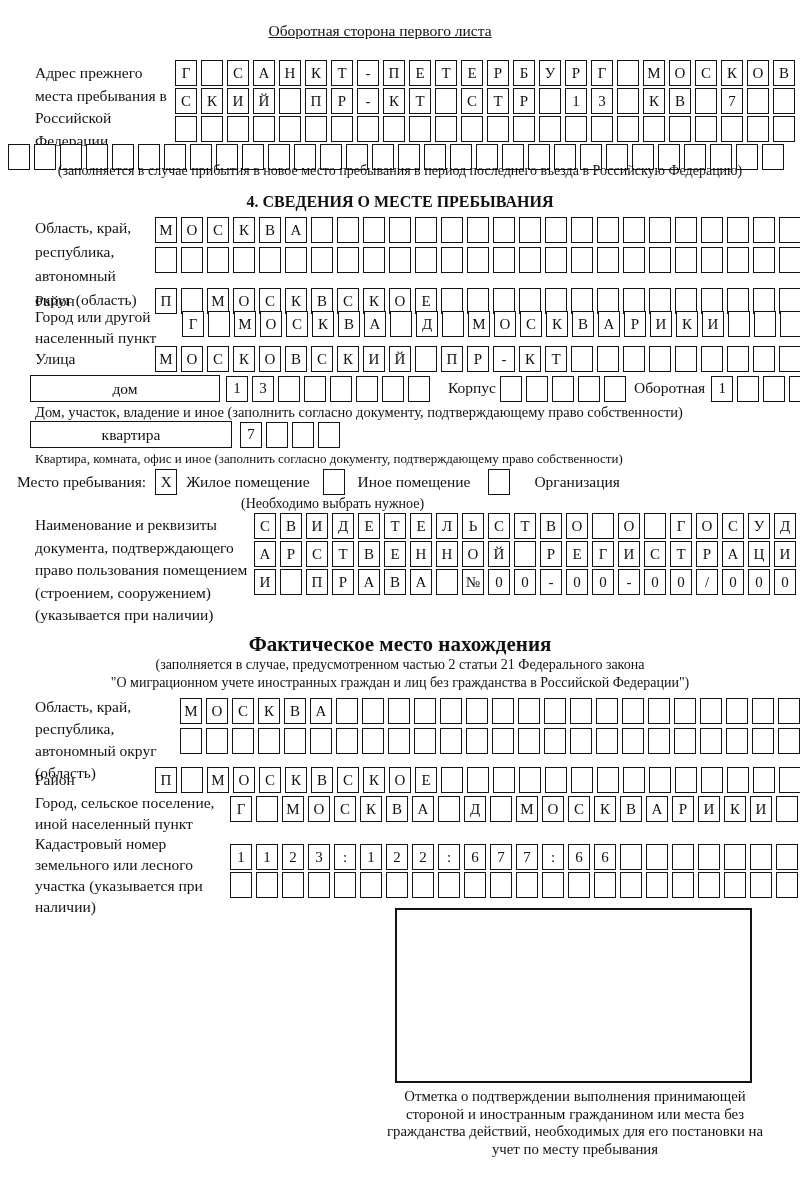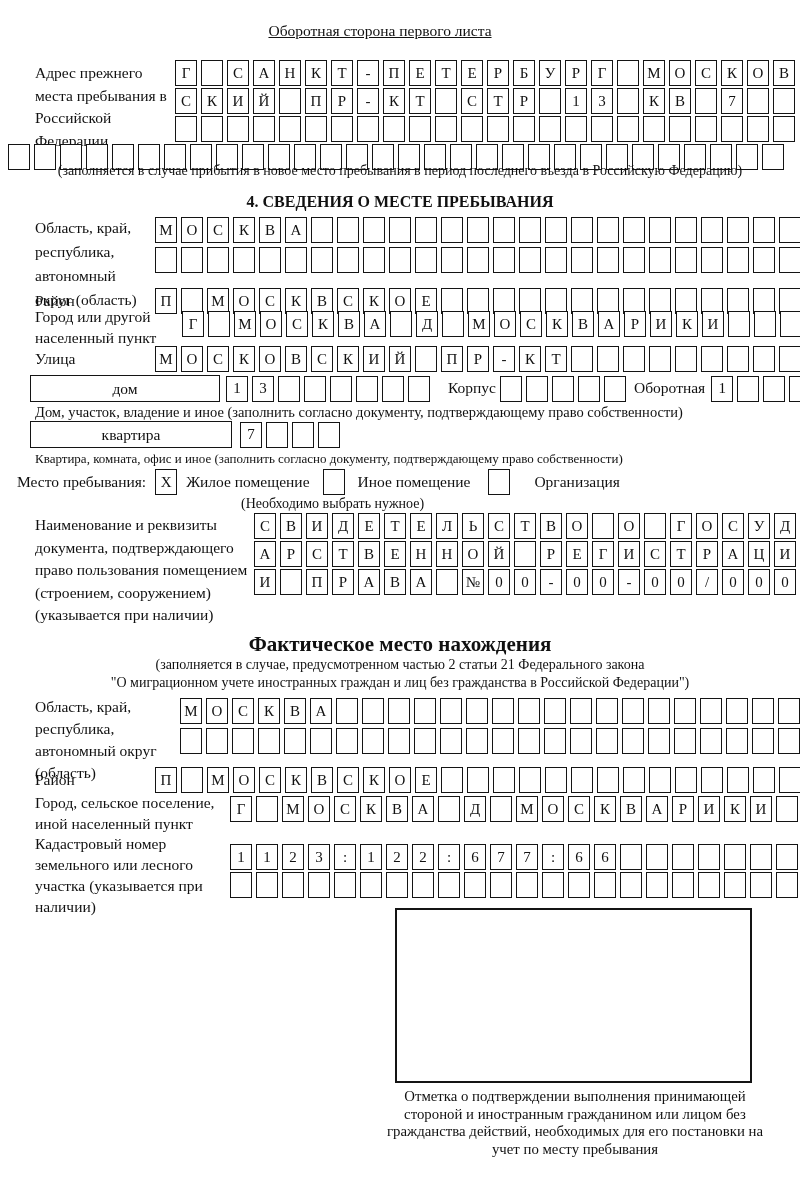--- a/index.html
+++ b/index.html
@@ -583,15 +583,15 @@
         <div class="cell"></div>
         <div class="cell"></div>
         <div class="cell"></div>
         <div class="cell"></div>
         <div class="cell"></div>
         <div class="cell"></div>
       </div>
   </div>
 
   <div class="abs stamp-box" style="top:908px; left:395px; width:357px; height:175px;"></div>
-  <div class="abs" style="top:1088px; left:383px; width:384px; text-align:center; font-size:14.8px; line-height:17.6px;">Отметка о подтверждении выполнения принимающей стороной и иностранным гражданином или лицом без гражданства действий, необходимых для его постановки на учет по месту пребывания</div>
+  <div class="abs" style="top:1088px; left:383px; width:384px; text-align:center; font-size:14.8px; line-height:17.6px;">Отметка о подтверждении выполнения принимающей стороной и иностранным гражданином или места без гражданства действий, необходимых для его постановки на учет по месту пребывания</div>
 
 </div>
 
 </body></html>

